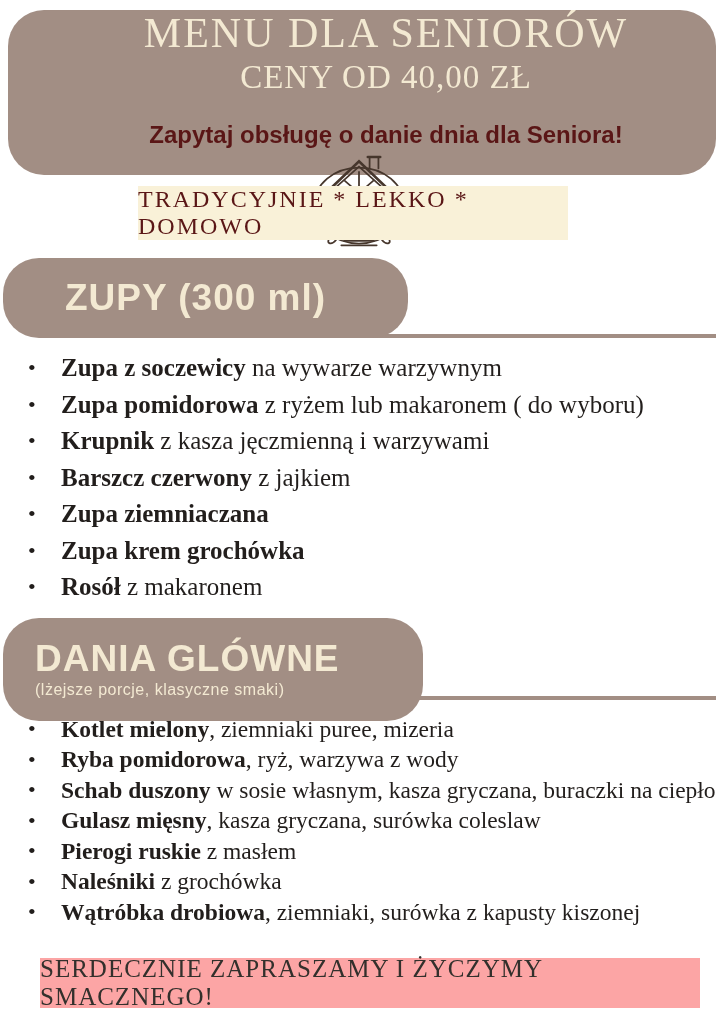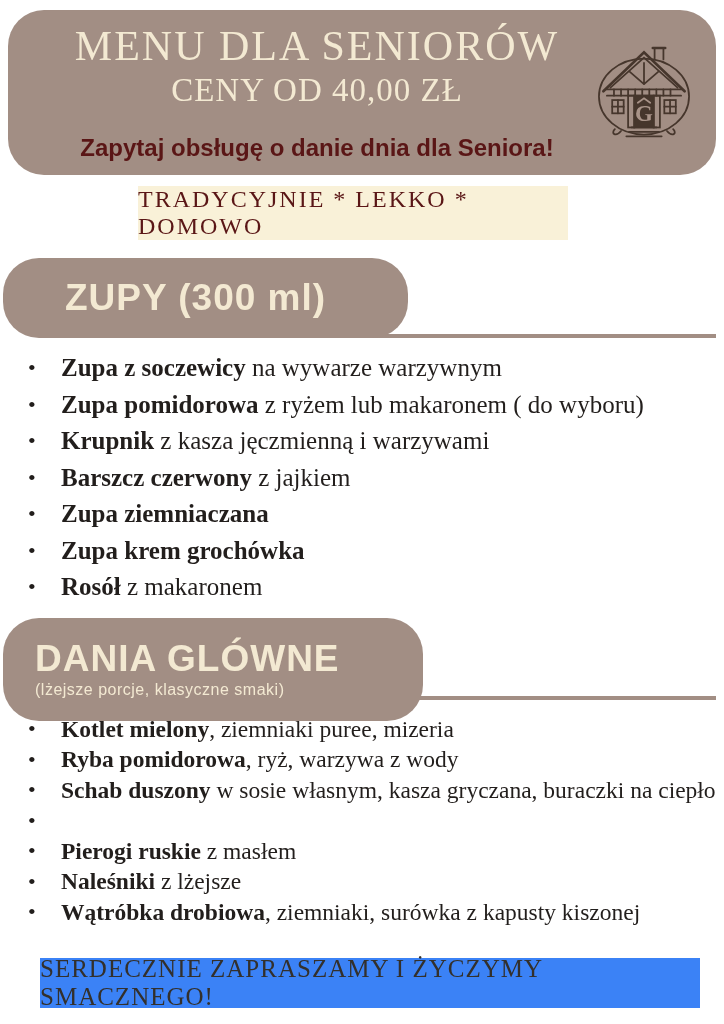--- a/index.html
+++ b/index.html
@@ -4,42 +4,42 @@
 <style>
   html,body{margin:0;padding:0;}
   body{
     width:724px;height:1024px;position:relative;background:#ffffff;
     font-family:"Liberation Serif", serif;overflow:hidden;
   }
   
   .top-banner{
     position:absolute;left:8px;top:10px;width:708px;height:165px;
     background:#a28e84;border-radius:36px;
-    display:flex;align-items:center;box-sizing:border-box;
+    display:flex;align-items:center;box-sizing:border-box;flex-direction:column;
   }
   .header-text{flex:1;text-align:center;padding-left:48px;color:#f3e9d2;}
   .h-title{
     margin:0;font-weight:400;font-size:42px;letter-spacing:2px;
     line-height:1.1;font-family:"Liberation Serif", serif;color:#f3e9d2;
   }
   .h-sub{font-size:33px;letter-spacing:1px;margin-top:3px;color:#f3e9d2;}
   .h-note{
     font-family:"Liberation Sans", sans-serif;font-weight:bold;
     color:#5a1616;font-size:24px;margin-top:25px;
   }
   .logo-wrap{width:132px;display:flex;justify-content:center;align-items:center;padding-right:6px;}
   
   .tagline{
     position:absolute;left:138px;top:186px;width:430px;height:54px;
     background:#f9f1d8;display:flex;align-items:center;justify-content:center;
     color:#5a1616;font-size:24px;letter-spacing:2px;
   }
   .footer-banner{
     position:absolute;left:40px;top:958px;width:660px;height:50px;
-    background:#3b82f6;display:flex;align-items:center;justify-content:center;
+    background:#fca5a5;display:flex;align-items:center;justify-content:center;
     color:#33302c;font-size:25px;letter-spacing:1px;
   }
   
   .pill{
     position:absolute;left:3px;background:#a28e84;border-radius:36px;
     box-sizing:border-box;display:flex;flex-direction:column;justify-content:center;
     z-index:2;
   }
   .pill-soups{top:258px;width:405px;height:80px;padding-left:62px;}
   .pill-mains{top:618px;width:420px;height:103px;padding-left:32px;}
@@ -159,28 +159,29 @@
   <li>
     <span class="bullet">•</span>
     <span class="item-text"><span class="item-name">Ryba pomidorowa</span><span class="item-desc">, ryż, warzywa z wody</span></span>
   </li>
   <li>
     <span class="bullet">•</span>
     <span class="item-text"><span class="item-name">Schab duszony</span><span class="item-desc"> w sosie własnym, kasza gryczana, buraczki na ciepło</span></span>
   </li>
   <li>
     <span class="bullet">•</span>
+    <span class="item-text"><span class="item-name">Gulasz mięsny</span><span class="item-desc">, kasza gryczana, surówka coleslaw</span></span>
   </li>
   <li>
     <span class="bullet">•</span>
     <span class="item-text"><span class="item-name">Pierogi ruskie</span><span class="item-desc"> z masłem</span></span>
   </li>
   <li>
     <span class="bullet">•</span>
-    <span class="item-text"><span class="item-name">Naleśniki</span><span class="item-desc"> z lżejsze</span></span>
+    <span class="item-text"><span class="item-name">Naleśniki</span><span class="item-desc"> z grochówka</span></span>
   </li>
   <li>
     <span class="bullet">•</span>
     <span class="item-text"><span class="item-name">Wątróbka drobiowa</span><span class="item-desc">, ziemniaki, surówka z kapusty kiszonej</span></span>
   </li>
 </ul>
 
 <footer class="footer-banner">
   <span>SERDECZNIE ZAPRASZAMY I ŻYCZYMY SMACZNEGO!</span>
 </footer>

